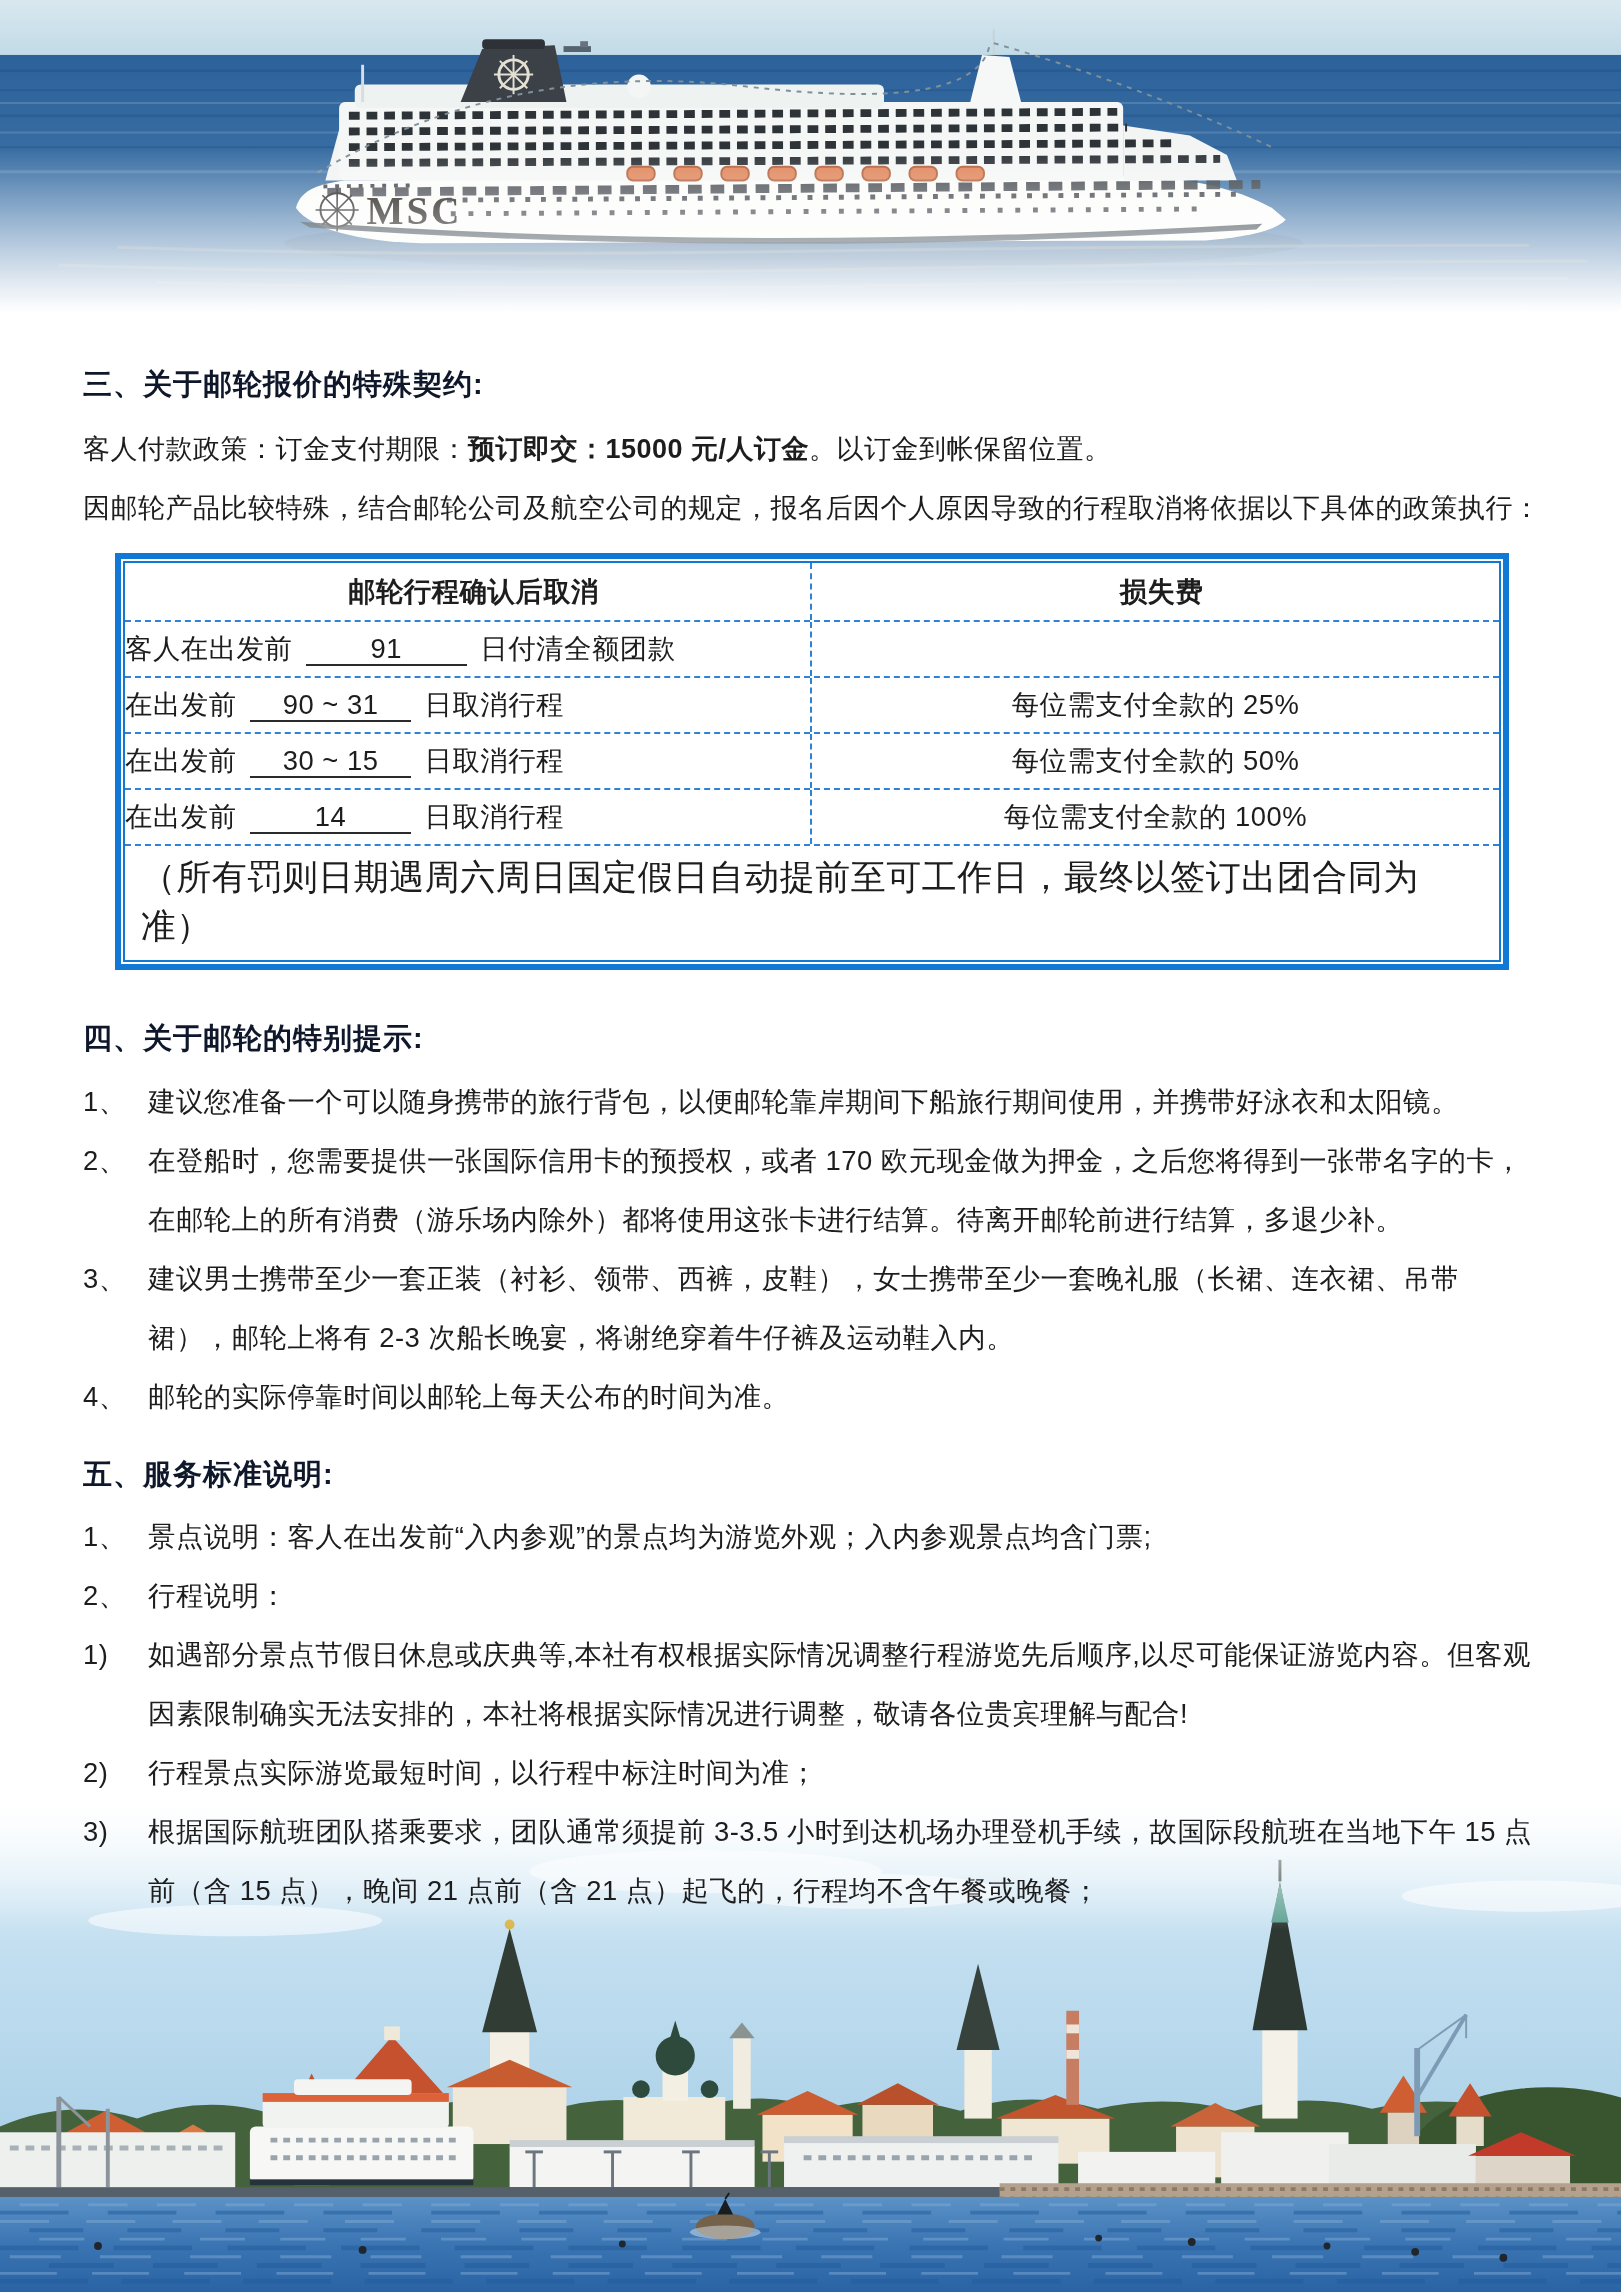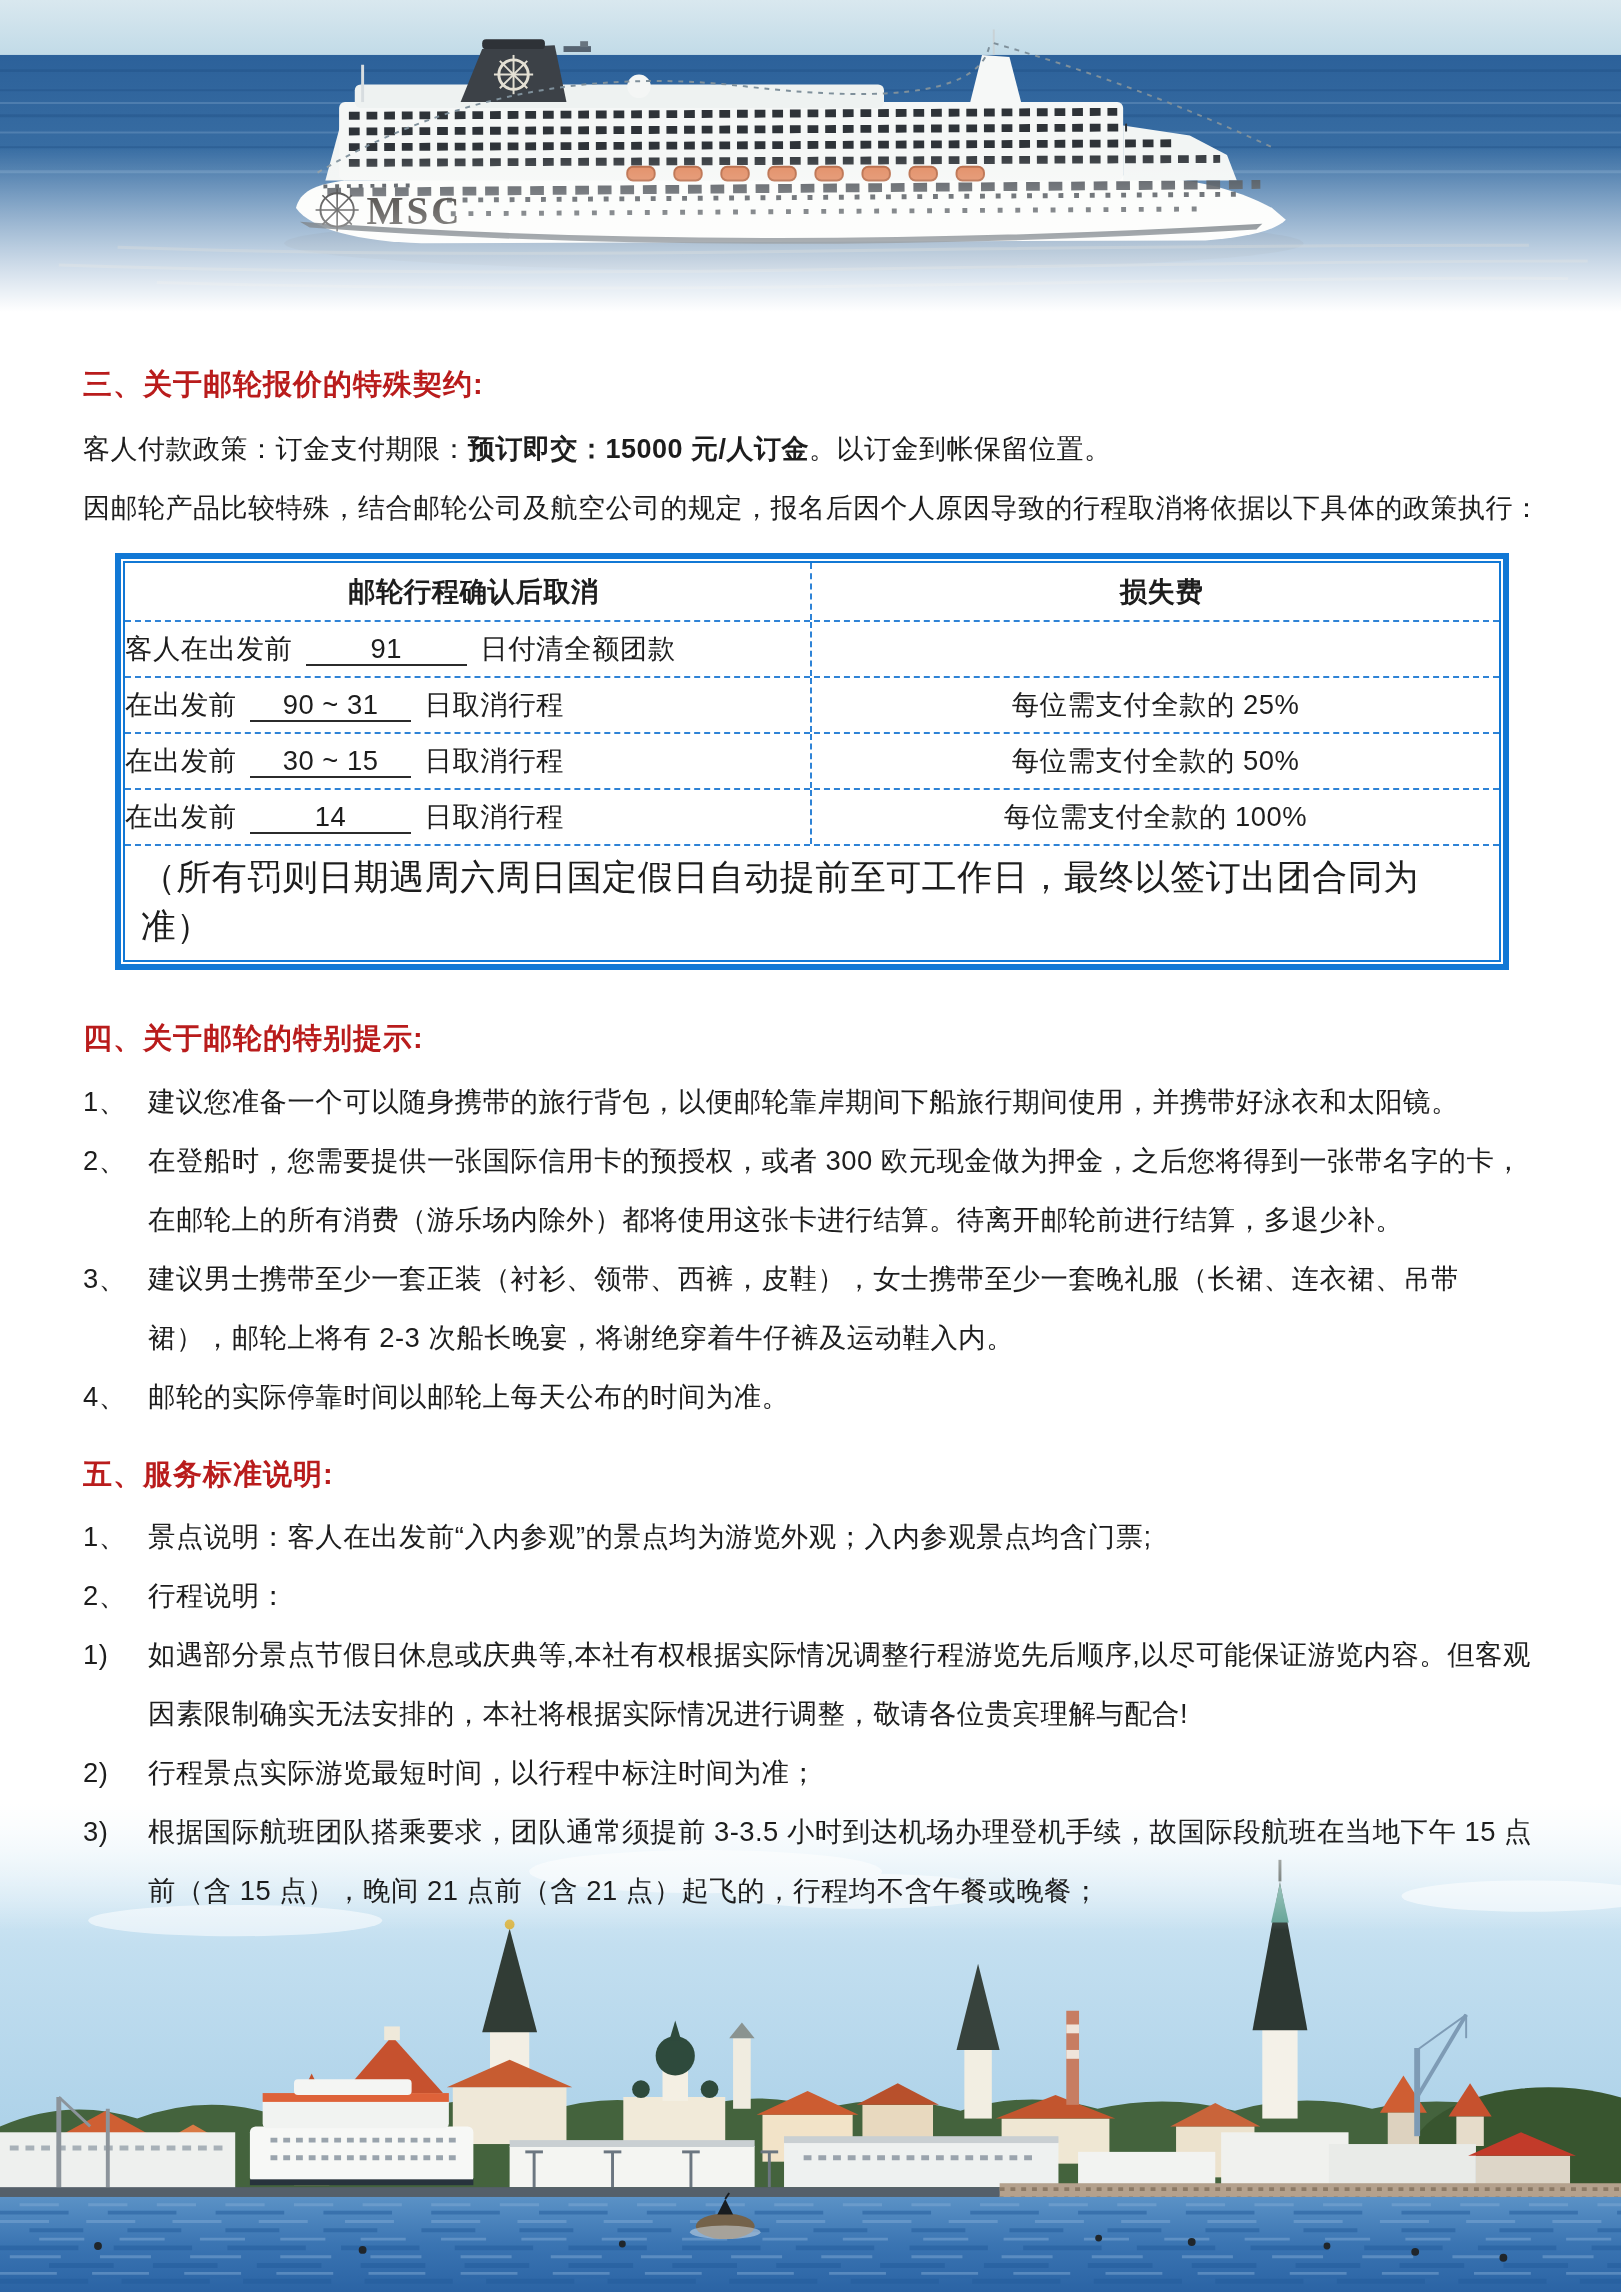--- a/index.html
+++ b/index.html
@@ -3,21 +3,21 @@
 <meta charset="utf-8">
 <style>
   html,body{margin:0;padding:0;background:#e8e8e8;}
   .page{position:relative;width:1621px;height:2293px;margin:0 auto;background:#fff;overflow:hidden;
         font-family:"Liberation Sans","DejaVu Sans",sans-serif;color:#1d1d1d;}
   .hero{position:absolute;left:0;right:0;z-index:1;}
   .hero svg{display:block;width:100%;height:100%;}
   .hero-top{top:0;height:312px;}
   .hero-bottom{bottom:0;height:490px;}
   .content{position:absolute;inset:0;padding:365px 80px 0 83px;z-index:2;}
-  h2.sec{font-size:29px;font-weight:700;color:#b91c1c;margin:0 0 15.7px 0;line-height:39px;letter-spacing:1px;}
+  h2.sec{font-size:29px;font-weight:700;color:#0f172a;margin:0 0 15.7px 0;line-height:39px;letter-spacing:1px;}
   .bodyline{font-size:27px;line-height:59px;margin:0;letter-spacing:0.5px;}
   .b{font-weight:700;}
   
   .tblx{margin:15.7px 32px 0 32px;border:6.9px solid #1178d5;padding:2px;background:#fff;}
   .tbl-inner{border:2px solid #1178d5;}
   .trow{display:flex;align-items:stretch;border-top:2px dashed #2e83d6;}
   .trow:first-child{border-top:none;}
   .cell{display:flex;align-items:center;font-size:27.4px;letter-spacing:0.5px;min-height:54px;box-sizing:border-box;}
   .cell.lft{width:50%;border-right:2px dashed #2e83d6;}
   .cell.rgt{width:50%;justify-content:center;}
@@ -369,21 +369,21 @@
     </div>
 
     <h2 class="sec" id="s4h">四、关于邮轮的特别提示:</h2>
 
     <div class="li">
       <span class="num">1、</span>
       <span class="txt">建议您准备一个可以随身携带的旅行背包，以便邮轮靠岸期间下船旅行期间使用，并携带好泳衣和太阳镜。</span>
     </div>
     <div class="li">
       <span class="num">2、</span>
-      <span class="txt">在登船时，您需要提供一张国际信用卡的预授权，或者 300 欧元现金做为押金，之后您将得到一张带名字的卡，在邮轮上的所有消费（游乐场内除外）都将使用这张卡进行结算。待离开邮轮前进行结算，多退少补。</span>
+      <span class="txt">在登船时，您需要提供一张国际信用卡的预授权，或者 170 欧元现金做为押金，之后您将得到一张带名字的卡，在邮轮上的所有消费（游乐场内除外）都将使用这张卡进行结算。待离开邮轮前进行结算，多退少补。</span>
     </div>
     <div class="li">
       <span class="num">3、</span>
       <span class="txt">建议男士携带至少一套正装（衬衫、领带、西裤，皮鞋），女士携带至少一套晚礼服（长裙、连衣裙、吊带裙），邮轮上将有 2-3 次船长晚宴，将谢绝穿着牛仔裤及运动鞋入内。</span>
     </div>
     <div class="li">
       <span class="num">4、</span>
       <span class="txt">邮轮的实际停靠时间以邮轮上每天公布的时间为准。</span>
     </div>
 

